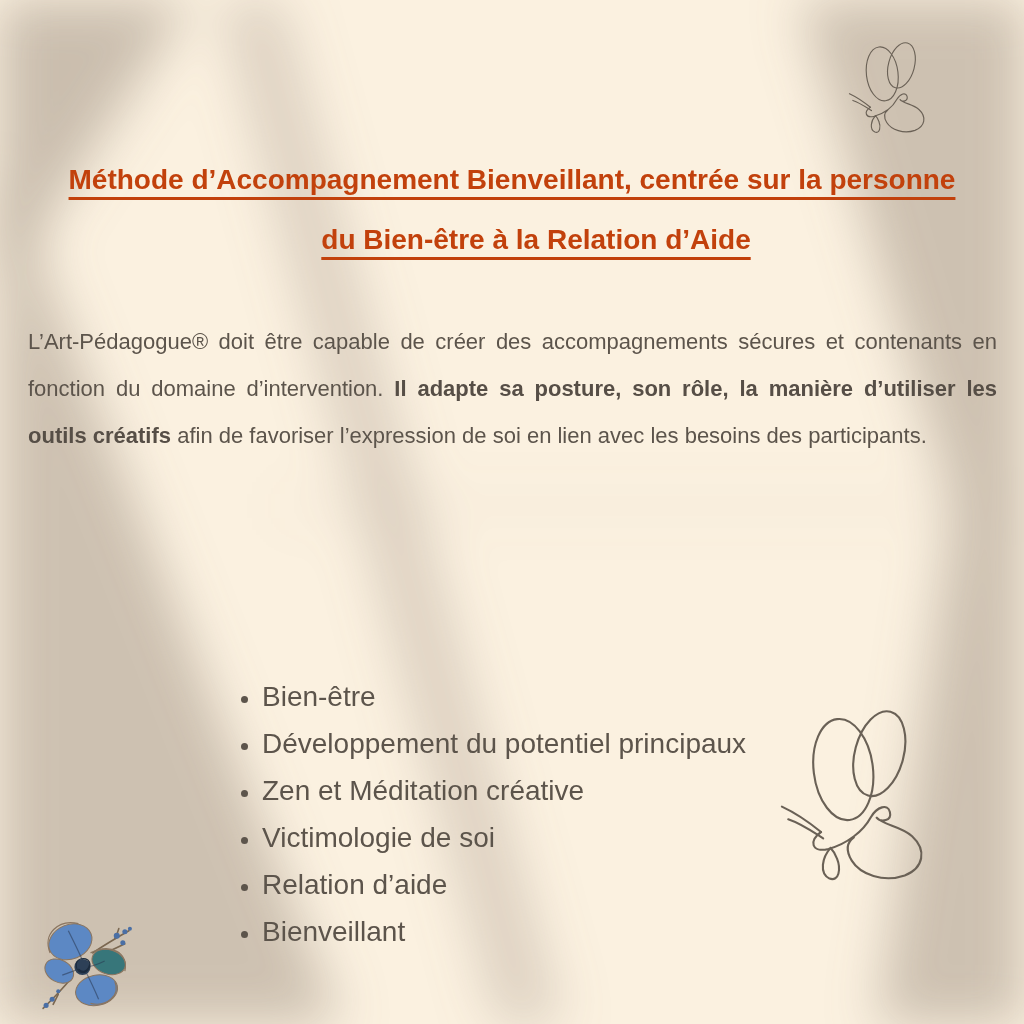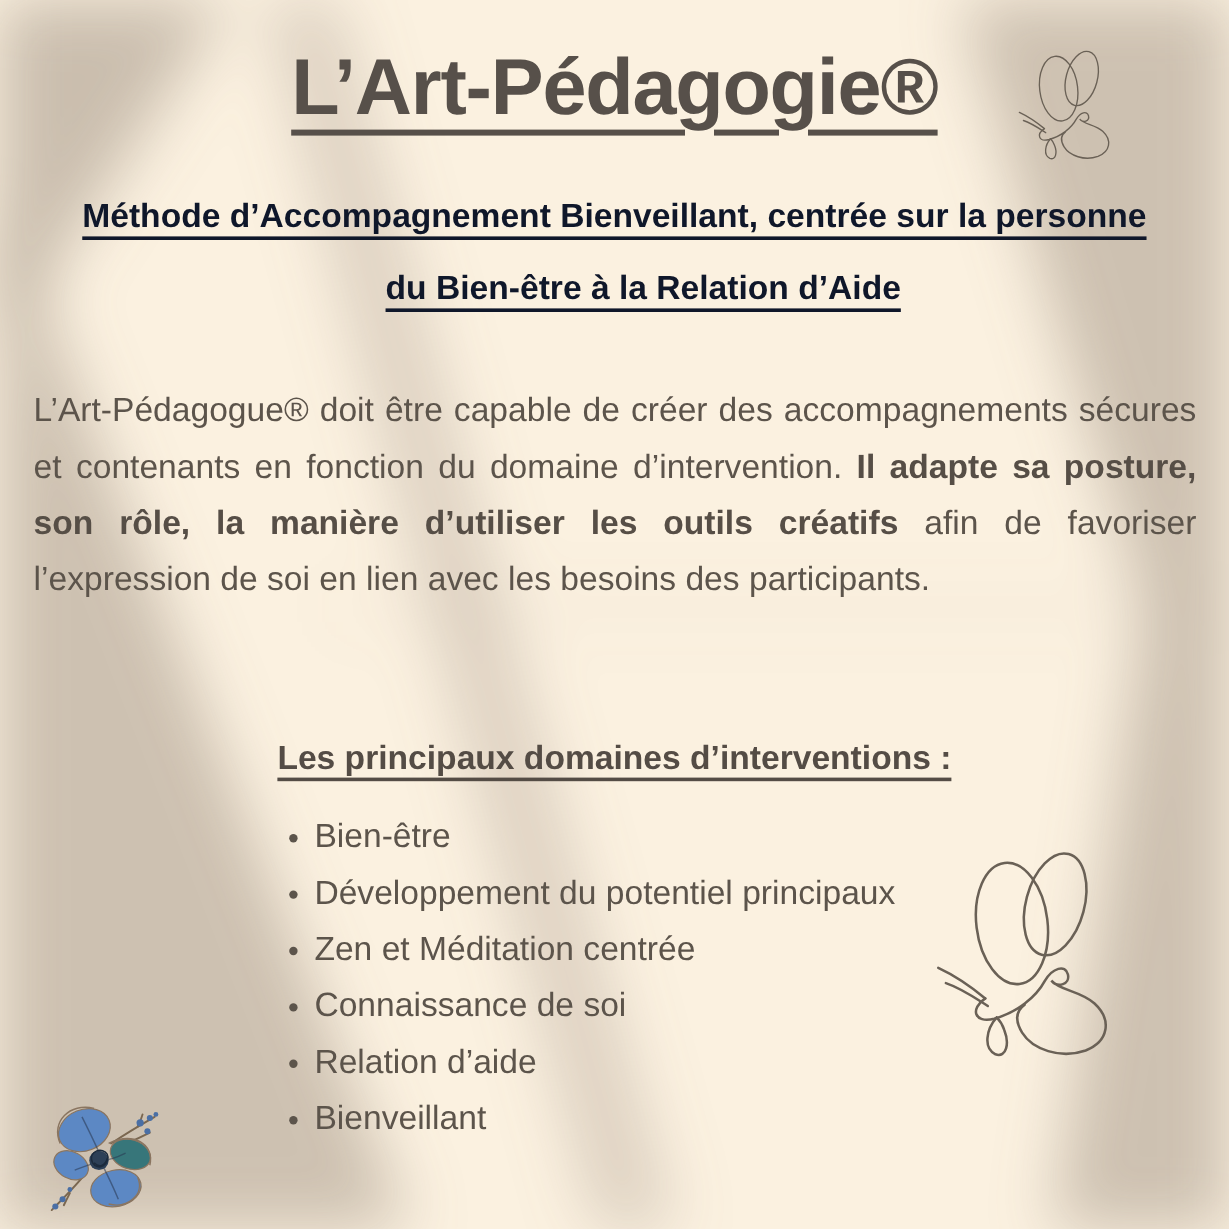--- a/index.html
+++ b/index.html
@@ -22,31 +22,31 @@
     color:#57504a;
     text-decoration:underline;
     text-decoration-thickness:5px;
     text-underline-offset:13px;
     margin:0;
   }
   .subtitle {
     position:absolute; left:0; width:1024px;
     text-align:center; white-space:nowrap;
     font-size:28px; font-weight:bold;
-    color:#0f172a;
+    color:#c2410c;
     text-decoration:underline;
     text-decoration-thickness:3px;
     text-underline-offset:8px;
   }
   .subtitle-1 { top:164px; }
   .subtitle-2 { top:224px;margin-left:24px; }
 
   .intro-paragraph {
     position:absolute; top:318px; left:28px; width:969px;
-    font-size:28px; line-height:47px;
+    font-size:22px; line-height:47px;
     text-align:justify;
     color:#5c544b;
     margin:0;
   }
   .intro-paragraph b { font-weight:bold; color:#564e46; }
 
   .section-heading {
     position:absolute; top:616px; left:0; width:1024px;
     text-align:center;
     font-size:28px; font-weight:bold;
@@ -85,21 +85,20 @@
       <polygon points="0,0 190,0 0,290" opacity="0.50"></polygon>
       <polygon points="220,0 280,0 562,1024 498,1024" opacity="0.32"></polygon>
       <polygon points="0,160 340,1024 0,1024" opacity="0.48"></polygon>
       <polygon points="800,0 1024,0 1024,1024 878,1024 952,505" opacity="0.48"></polygon>
       <rect x="280" y="500" width="744" height="12" opacity="0.10"></rect>
     </g>
   </svg>
 
   <div class="content">
 
-    <h1 class="page-title">L’Art-Pédagogie®</h1>
 
     <svg width="0" height="0" style="position:absolute">
       <symbol id="butterfly" viewBox="0 0 150 170">
         <g stroke="#6a6156" stroke-width="2" fill="none" stroke-linecap="round">
           <ellipse cx="63" cy="60" rx="28" ry="48" transform="rotate(-7 63 60)"></ellipse>
           <ellipse cx="97" cy="45" rx="23" ry="41" transform="rotate(15 97 45)"></ellipse>
           <path d="M 5 95 C 18 101 31 110 42 119"></path>
           <path d="M 11 107 C 23 111 33 118 44 125"></path>
           <path d="M 42 119 C 30 127 33 139 49 135 C 67 130 82 118 89 105
                    C 95 95 105 92 107 100 C 109 108 99 111 94 105
@@ -112,27 +111,26 @@
 
     <svg class="butterfly-top" viewBox="0 0 150 170">
       <use href="#butterfly"></use>
     </svg>
 
     <div class="subtitle subtitle-1">Méthode d’Accompagnement Bienveillant, centrée sur la personne</div>
     <div class="subtitle subtitle-2">du Bien-être à la Relation d’Aide</div>
 
     <p class="intro-paragraph"><span>L’Art-Pédagogue® doit être capable de créer des accompagnements sécures et contenants en fonction du domaine d’intervention. </span><b>Il adapte sa posture, son rôle, la manière d’utiliser les outils créatifs</b><span> afin de favoriser l’expression de soi en lien avec les besoins des participants.</span></p>
 
-    <h2 class="section-heading">Les principaux domaines d’interventions :</h2>
 
     <ul class="domains-list">
       <li>Bien-être</li>
       <li>Développement du potentiel principaux</li>
-      <li>Zen et Méditation centrée</li>
-      <li>Connaissance de soi</li>
+      <li>Zen et Méditation créative</li>
+      <li>Victimologie de soi</li>
       <li>Relation d’aide</li>
       <li>Bienveillant</li>
     </ul>
 
     <svg class="butterfly-bottom" viewBox="0 0 150 170">
       <use href="#butterfly"></use>
     </svg>
 
     <svg class="flower" viewBox="0 0 105 100">
       <g stroke="#7a6750" stroke-width="1.6" fill="none" stroke-linecap="round">

